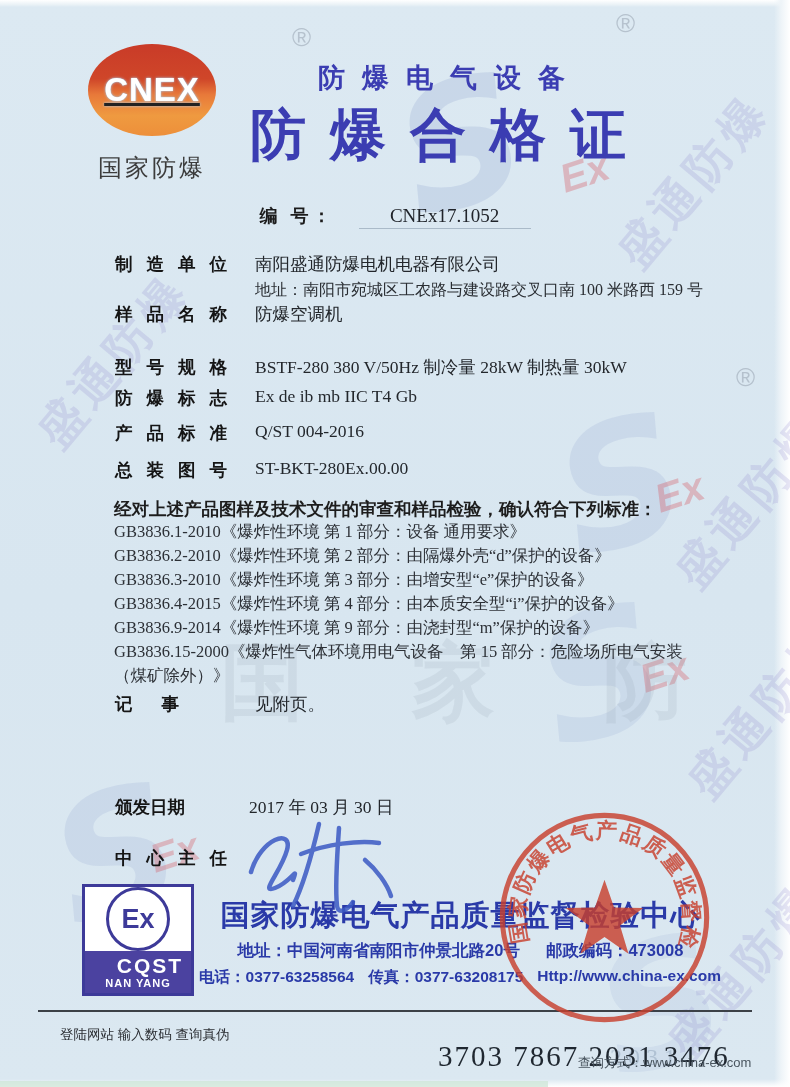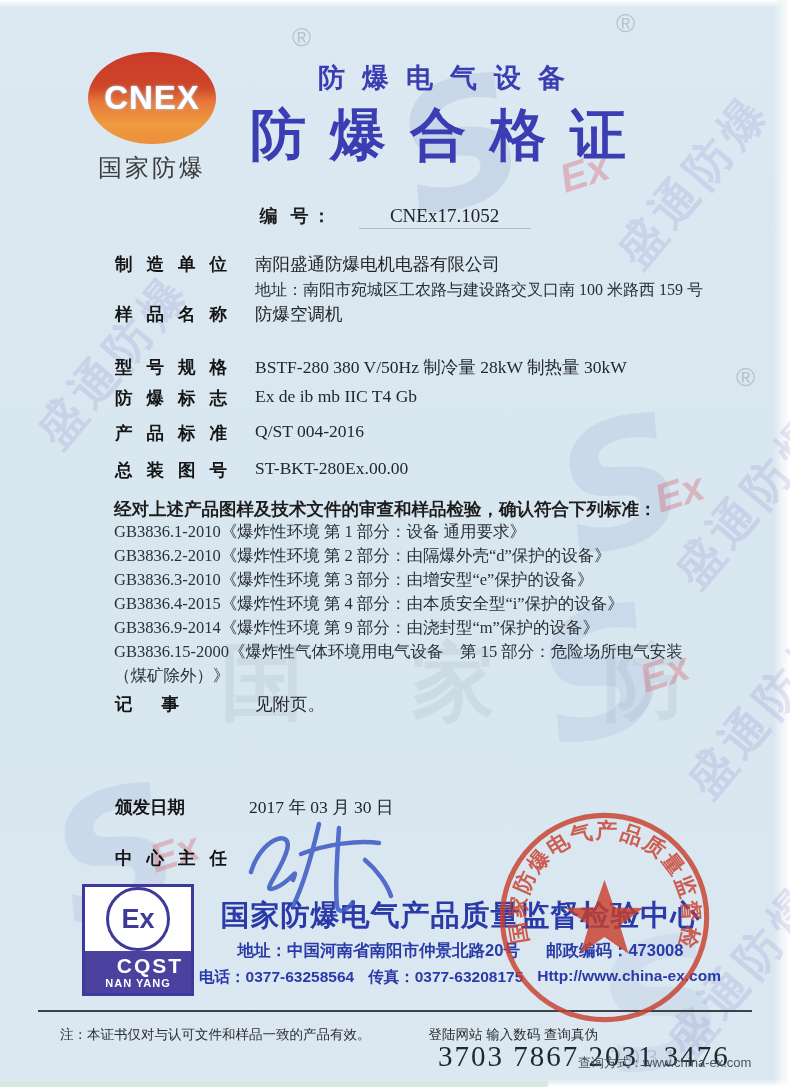--- a/index.html
+++ b/index.html
@@ -13,23 +13,23 @@
 
   
   .wm{position:absolute;z-index:1;pointer-events:none;font-weight:bold;white-space:nowrap;}
   .wm-brand{font-size:46px;color:rgba(128,118,198,.18);transform:rotate(-50deg);letter-spacing:6px;}
   .wm-s{font-size:170px;font-style:italic;color:rgba(148,168,210,.26);transform:rotate(-16deg);font-family:"DejaVu Sans",sans-serif;line-height:1;}
   .wm-ex{font-size:40px;font-style:italic;color:rgba(216,78,88,.32);transform:rotate(-18deg);}
   .wm-reg{font-size:26px;color:rgba(120,132,148,.38);font-weight:normal;}
   .wm-ghost{font-size:84px;color:rgba(142,154,168,.15);letter-spacing:42px;}
 
   
-  .cnex{position:absolute;left:88px;top:52px;width:128px;height:92px;border-radius:50%;
+  .cnex{position:absolute;left:88px;top:44px;width:128px;height:92px;border-radius:50%;
         background:linear-gradient(180deg,#c93b28 0%,#cf4629 38%,#e8793a 55%,#ef9a40 78%,#ed8f3a 100%);
-        display:flex;align-items:center;justify-content:center;z-index:2;}
+        display:flex;align-items:center;justify-content:center;z-index:2;text-decoration:underline;}
   .cnex-text{font-size:33px;font-weight:bold;color:#fff;letter-spacing:1px;
              text-shadow:0 0 3px #a9cce8,0 0 1px #a9cce8;font-family:"Liberation Sans",sans-serif;}
   .cnex-caption{position:absolute;left:80px;top:152px;width:144px;text-align:center;font-size:24px;color:#3c3c3c;letter-spacing:3px;z-index:2;}
   .doc-type{position:absolute;left:250px;top:60px;width:400px;text-align:center;font-size:27px;font-weight:bold;
             color:#3b3db2;letter-spacing:17px;z-index:2;}
   .cert-title{position:absolute;left:220px;top:98px;width:460px;text-align:center;font-size:56px;font-weight:bold;
               color:#3b3db2;letter-spacing:24px;z-index:2;}
   .certno{position:absolute;left:0;top:204px;width:790px;text-align:center;z-index:2;font-size:18px;}
   .certno .no-label{font-weight:bold;color:#1c1c1c;letter-spacing:4px;}
   .certno .no-value{font-family:"Liberation Serif","DejaVu Serif",serif;font-size:19px;color:#20242a;
@@ -199,20 +199,19 @@
     </defs>
     <circle cx="115" cy="115" r="100" fill="none" stroke="#c8402e" stroke-width="5"></circle>
     <polygon points="115,78 124.4,105.1 153,105.6 130.2,122.9 138.5,150.4 115,134 91.5,150.4 99.8,122.9 77,105.6 105.6,105.1" fill="#c8402e"></polygon>
     <text font-size="21" font-weight="bold" fill="#c8402e" letter-spacing="2" font-family="Liberation Sans, DejaVu Sans, sans-serif">
       <textPath href="#sealArc" startOffset="1%">国家防爆电气产品质量监督检验中心</textPath>
     </text>
   </svg>
 
   <div class="rule"></div>
   <div class="note-row">
-    <span>注：本证书仅对与认可文件和样品一致的产品有效。</span>
     <span>登陆网站 输入数码 查询真伪</span>
   </div>
   <div class="query-ghost">2031</div>
   <div class="verify-code">3703 7867 2031 3476</div>
   <div class="query">查询方式：www.china-ex.com</div>
 
 </div>
 
 </body></html>

